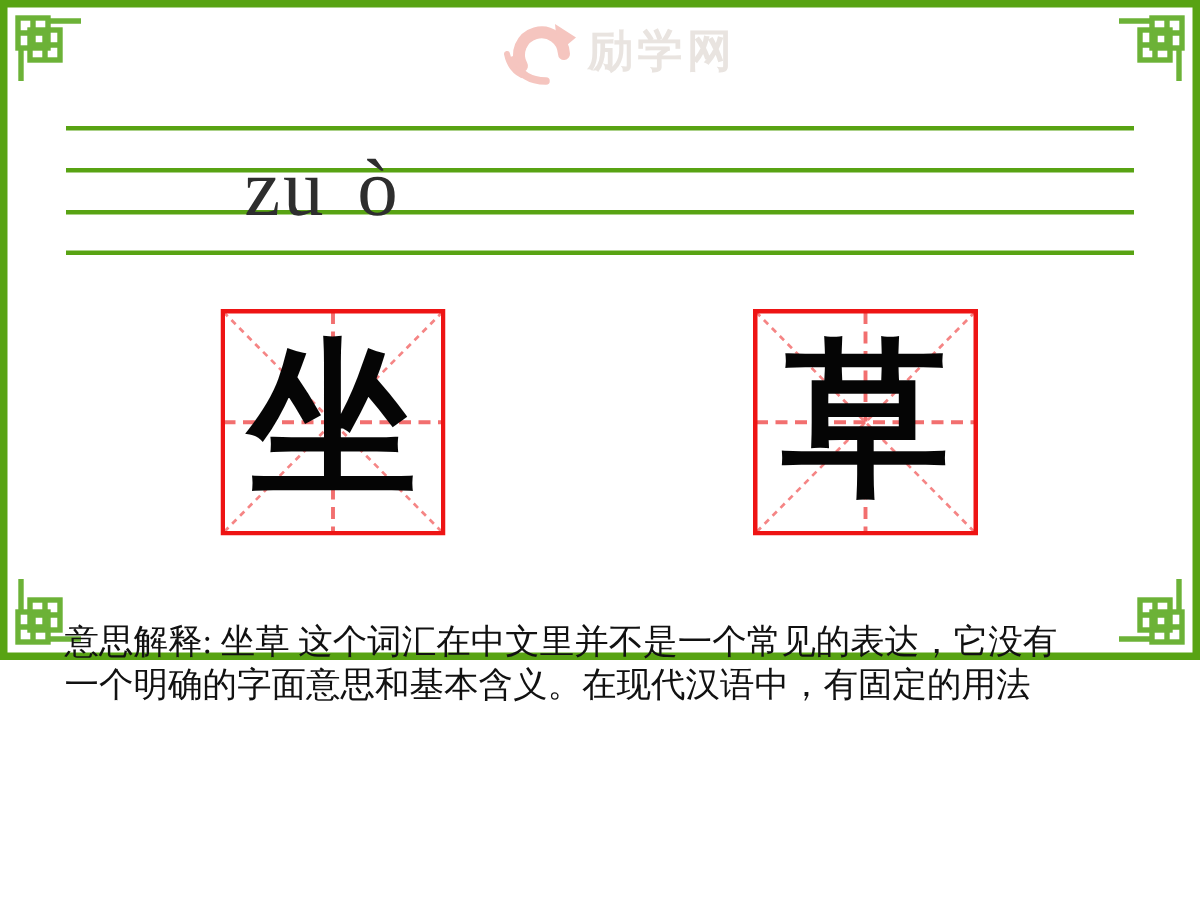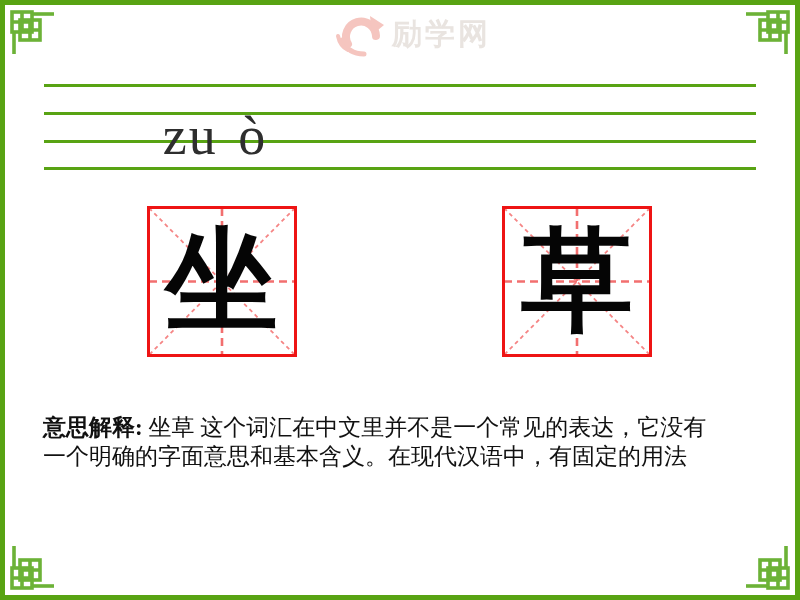--- a/index.html
+++ b/index.html
@@ -1,18 +1,18 @@
 <!DOCTYPE html>
 <html><head>
 <meta charset="utf-8">
 <style>
   html,body{margin:0;padding:0;}
   body{width:800px;height:600px;background:#ffffff;overflow:hidden;
        font-family:"Liberation Sans",sans-serif;}
-  .page{position:relative;width:800px;height:600px;background:#fff;}
+  .page{position:relative;width:800px;height:440px;background:#fff;}
 
   
   .frame{position:absolute;inset:0;border:5px solid #58a313;box-sizing:border-box;
          pointer-events:none;}
 
   
   .corner{position:absolute;width:50px;height:50px;}
   .corner.tl{left:5px;top:5px;}
   .corner.tr{right:5px;top:5px;transform:scaleX(-1);}
   .corner.bl{left:5px;bottom:5px;transform:scaleY(-1);}
@@ -20,41 +20,41 @@
 
   
   .watermark{position:absolute;left:334px;top:10px;display:flex;align-items:center;}
   .watermark .brand{font-size:30px;font-weight:bold;color:#e9e4e0;
                     letter-spacing:3px;font-family:"Liberation Sans",sans-serif;}
 
   
   .pline{position:absolute;left:44px;width:712px;height:2.5px;background:#58a313;}
   .pline.l1{top:84px;} .pline.l2{top:112px;} .pline.l3{top:140px;} .pline.l4{top:167px;}
 
-  .pinyin{position:absolute;top:109px;line-height:54px;font-size:54px;color:#2e2e2e;
+  .pinyin{position:absolute;top:98px;line-height:54px;font-size:54px;color:#2e2e2e;
           font-family:"Liberation Serif","DejaVu Serif",serif;
           text-align:center;letter-spacing:2px;word-spacing:5px;}
   .pinyin.w1{left:130px;width:170px;}
   .pinyin.w2{left:490px;width:176px;}
 
   
   .charbox{position:absolute;top:206px;width:150px;height:151px;}
   .charbox.b1{left:147px;}
   .charbox.b2{left:502px;}
   .charbox svg{position:absolute;inset:0;}
   .hanzi{position:absolute;inset:0;text-align:center;line-height:151px;
          font-size:112px;font-weight:900;color:#050505;
          font-family:"Liberation Serif","DejaVu Serif",serif;}
 
   
   .explanation{position:absolute;left:43px;top:413px;width:724px;color:#111;
                font-size:23px;line-height:29px;
                font-family:"Liberation Serif","DejaVu Serif",serif;}
   .xline{white-space:pre;}
-  .xline b{font-weight:bold;}
+  .xline b{font-weight:normal;}
 </style>
 </head>
 <body>
 
 <div class="page">
 
   <div class="frame"></div>
 
   <svg class="corner tl" viewBox="0 0 50 50">
     <g fill="none" stroke="#6cb237" stroke-width="3.6">

